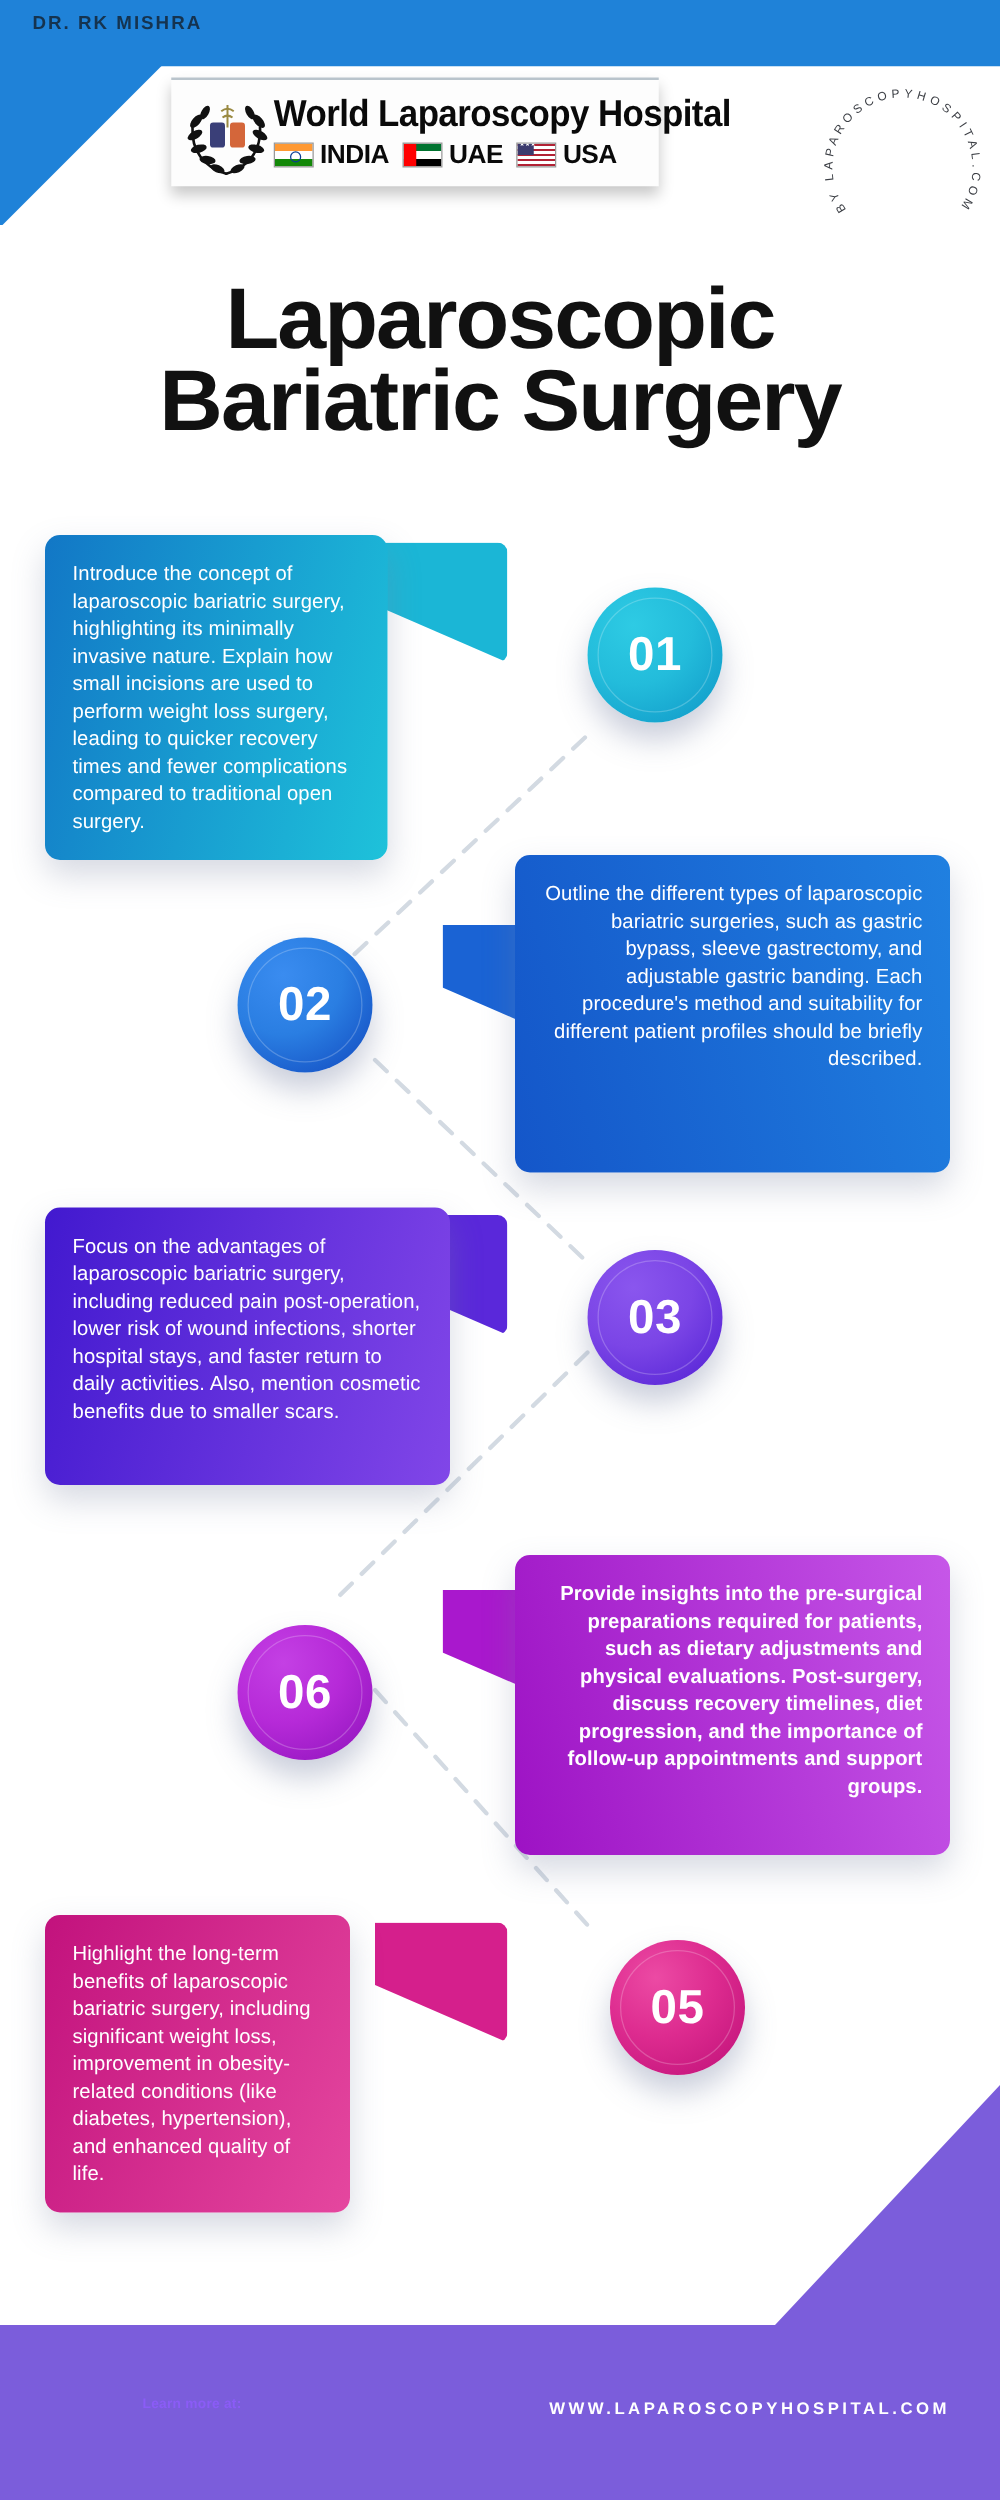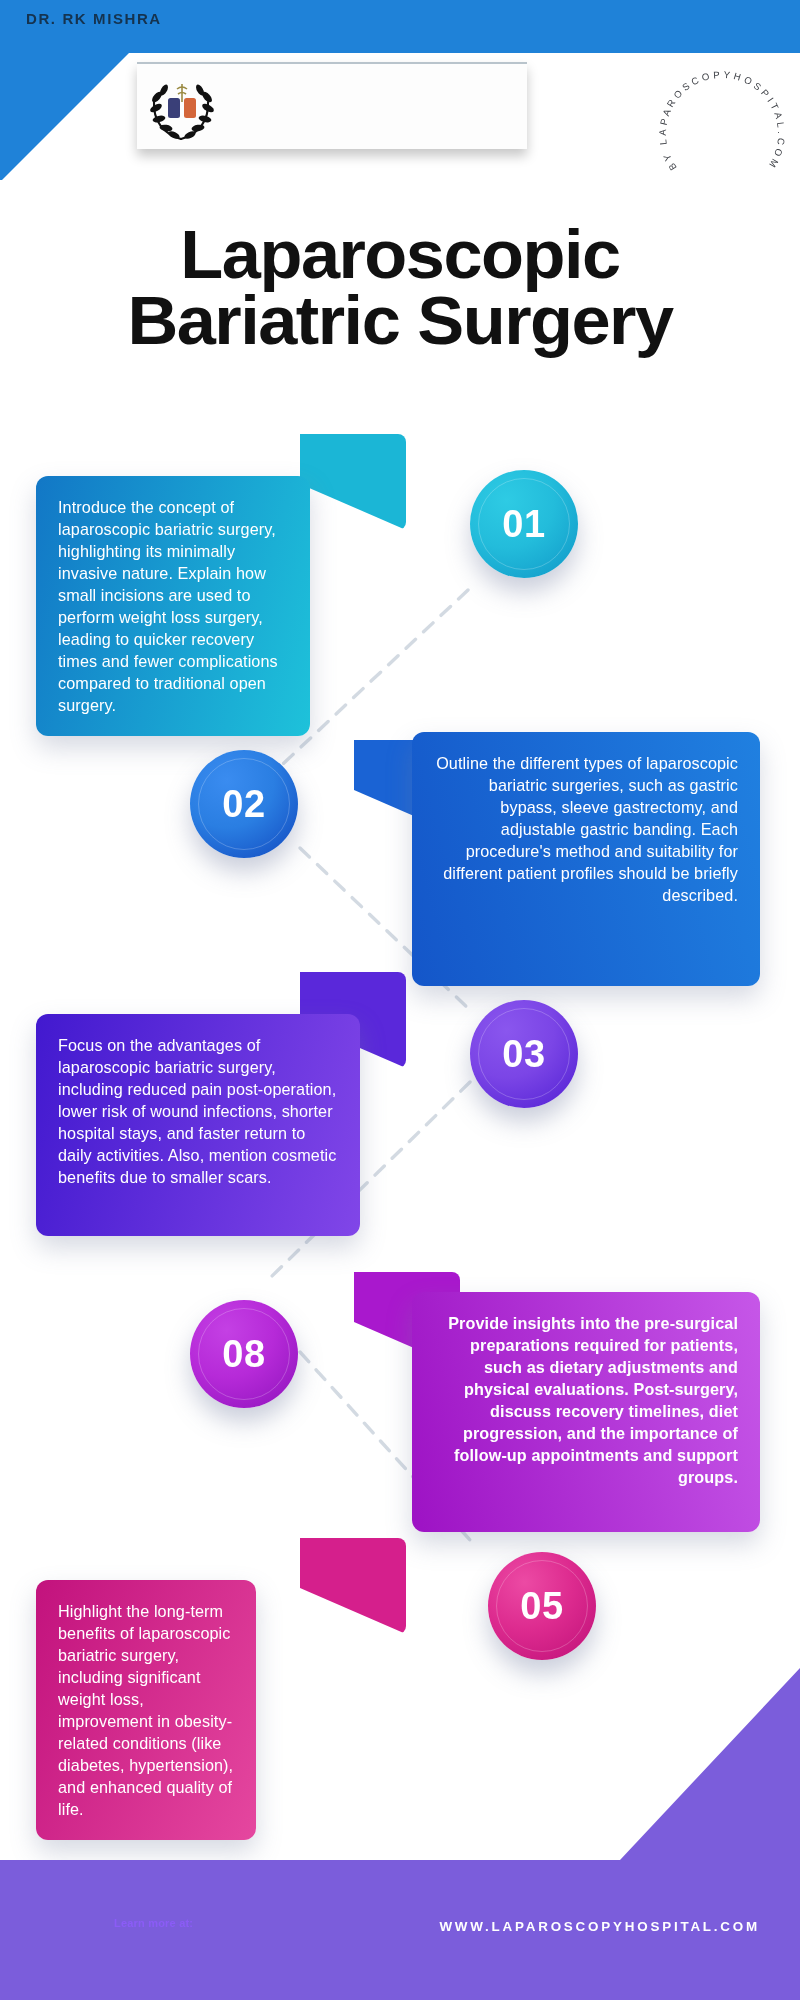--- a/index.html
+++ b/index.html
@@ -96,21 +96,20 @@
 
   .bubble {
     position: absolute;
     border-radius: 12px;
     box-shadow: 0 12px 26px rgba(120,130,160,.30);
     color: #ffffff;
     padding: 20px 22px;
     font-size: 16.2px;
     line-height: 1.36;
     letter-spacing: .1px;
-    margin-top: 48px;
   }
   .bubble.left  { text-align: left; }
   .bubble.right { text-align: right; }
 
   
   .tail { position: absolute; width: 106px; height: 96px; }
   .tail.left  { border-radius: 0 8px 8px 0; }
   .tail.right { border-radius: 8px 0 0 8px; }
 
   .num-circle {
@@ -174,20 +173,31 @@
       </g>
       <rect x="23" y="28" width="12" height="20" rx="2.5" fill="#3a3f78"></rect>
       <rect x="39" y="28" width="12" height="20" rx="2.5" fill="#d4663a"></rect>
       <g stroke="#9a8a42" stroke-width="1.6" fill="none">
         <path d="M37 14 V32"></path>
         <path d="M32 19 q5 -4 10 0"></path>
         <path d="M33 24 q4 -3 8 0"></path>
       </g>
     </svg>
   </div>
+  <div id="logo-text-col">
+    <div id="logo-title">World Laparoscopy Hospital</div>
+    <div id="logo-countries">
+      <span class="flag flag-in"></span>
+      <span class="country-label">INDIA</span>
+      <span class="flag flag-ae"></span>
+      <span class="country-label">UAE</span>
+      <span class="flag flag-us"></span>
+      <span class="country-label">USA</span>
+    </div>
+  </div>
 </div>
 
 <div id="stamp">
   <svg viewBox="0 0 124 124">
     <defs>
       <path id="stampArc" d="M 62,118 A 56,56 0 1 1 62.01,118" fill="none"></path>
     </defs>
     <text>
       <textPath href="#stampArc" startOffset="50%" text-anchor="middle" id="stamp-textpath">BY LAPAROSCOPYHOSPITAL.COM</textPath>
     </text>
@@ -259,29 +269,29 @@
     <div class="tail right" style="left:354px; top:1272px;
                 background:#a918cd;
                 clip-path: polygon(0 0, 100% 0, 100% 52%, 0 100%);
                 transform: scaleX(-1);"></div>
     <div class="bubble right" style="left:412px; top:1244px; width:348px; min-height:240px;
                 background: linear-gradient(255deg,#c657e8 0%,#9d12c4 100%); font-weight: bold;">
       <span>Provide insights into the pre-surgical preparations required for patients, such as dietary adjustments and physical evaluations. Post-surgery, discuss recovery timelines, diet progression, and the importance of follow-up appointments and support groups.</span>
     </div>
     <div class="num-circle" style="left:190px; top:1300px;
                 background: radial-gradient(circle at 34% 28%, #c440e4 0%, #b62ad8 45%, #8c12ba 100%);">
-      <span>08</span>
+      <span>06</span>
     </div>
   </div>
 
   <div class="step">
     <div class="tail left" style="left:300px; top:1538px;
                 background:#d51f8c;
                 clip-path: polygon(0 0, 100% 0, 100% 100%, 0 52%);"></div>
-    <div class="bubble left" style="left:36px; top:1532px; width:220px; min-height:186px;
+    <div class="bubble left" style="left:36px; top:1532px; width:244px; min-height:186px;
                 background: linear-gradient(115deg,#c2127d 0%,#e5479f 100%);">
       <span>Highlight the long-term benefits of laparoscopic bariatric surgery, including significant weight loss, improvement in obesity-related conditions (like diabetes, hypertension), and enhanced quality of life.</span>
     </div>
     <div class="num-circle" style="left:488px; top:1552px;
                 background: radial-gradient(circle at 34% 28%, #ec4aa4 0%, #dd2b8f 45%, #bd0f77 100%);">
       <span>05</span>
     </div>
   </div>
 
 </div>

